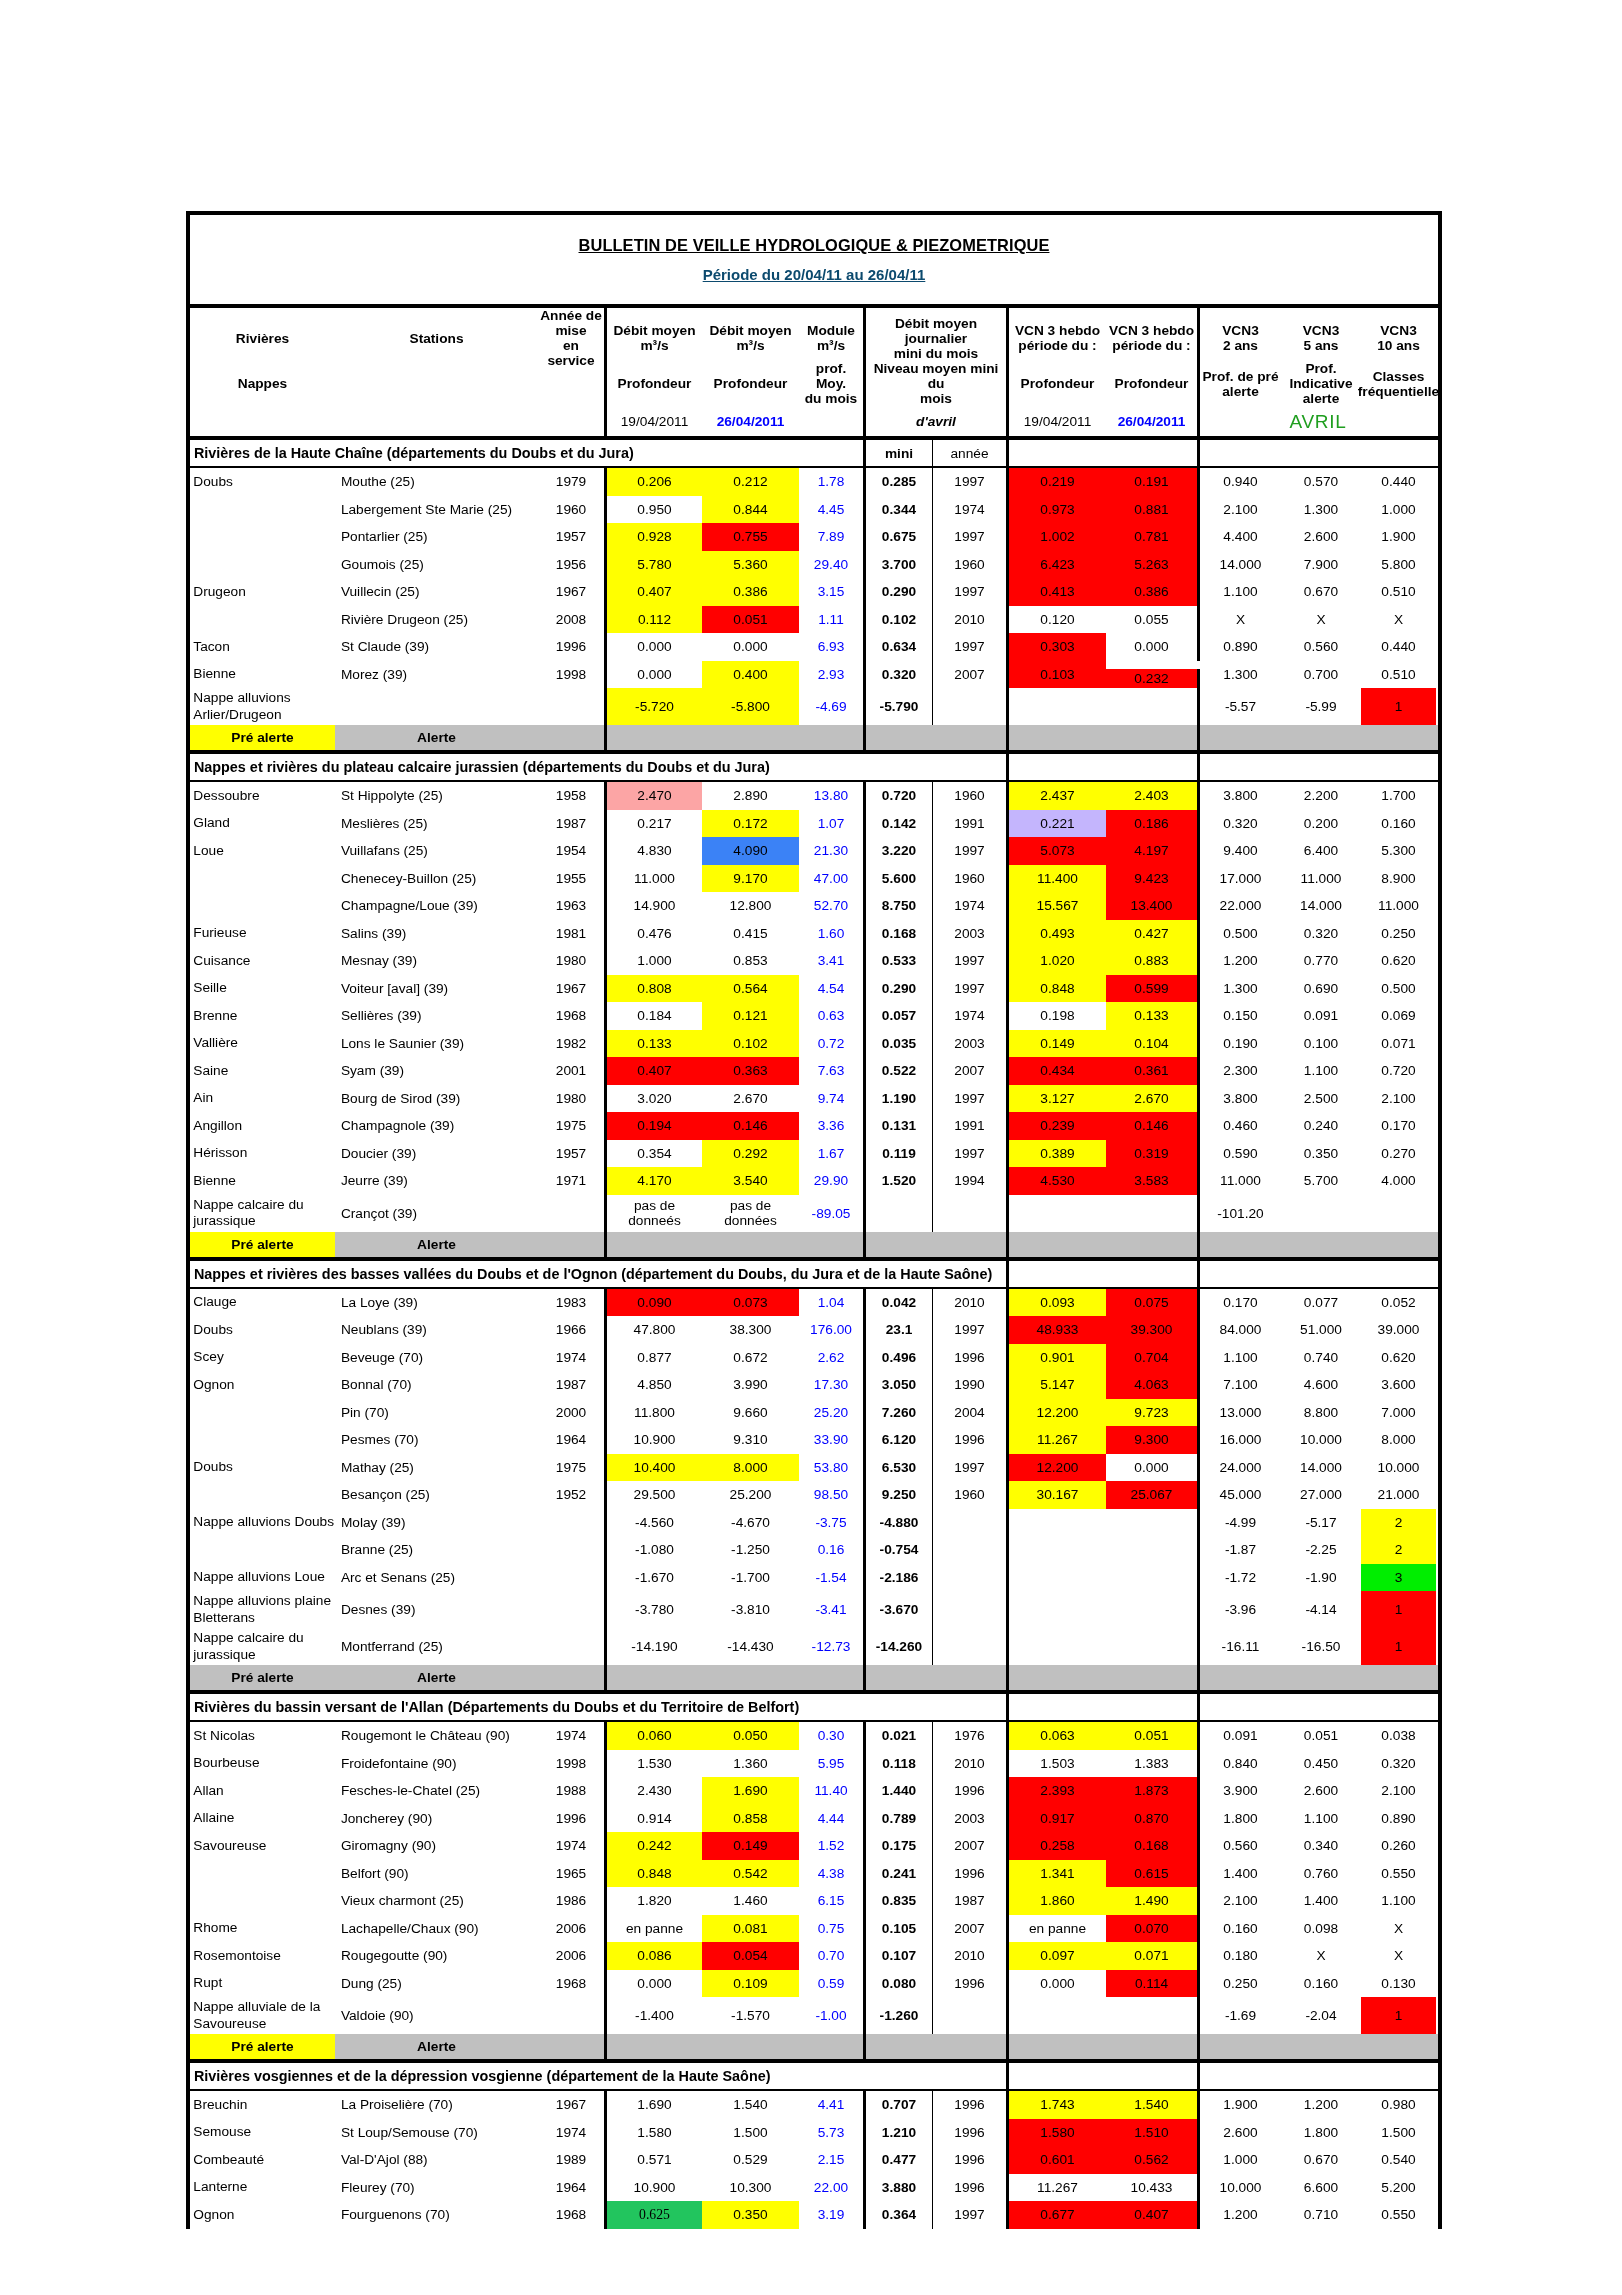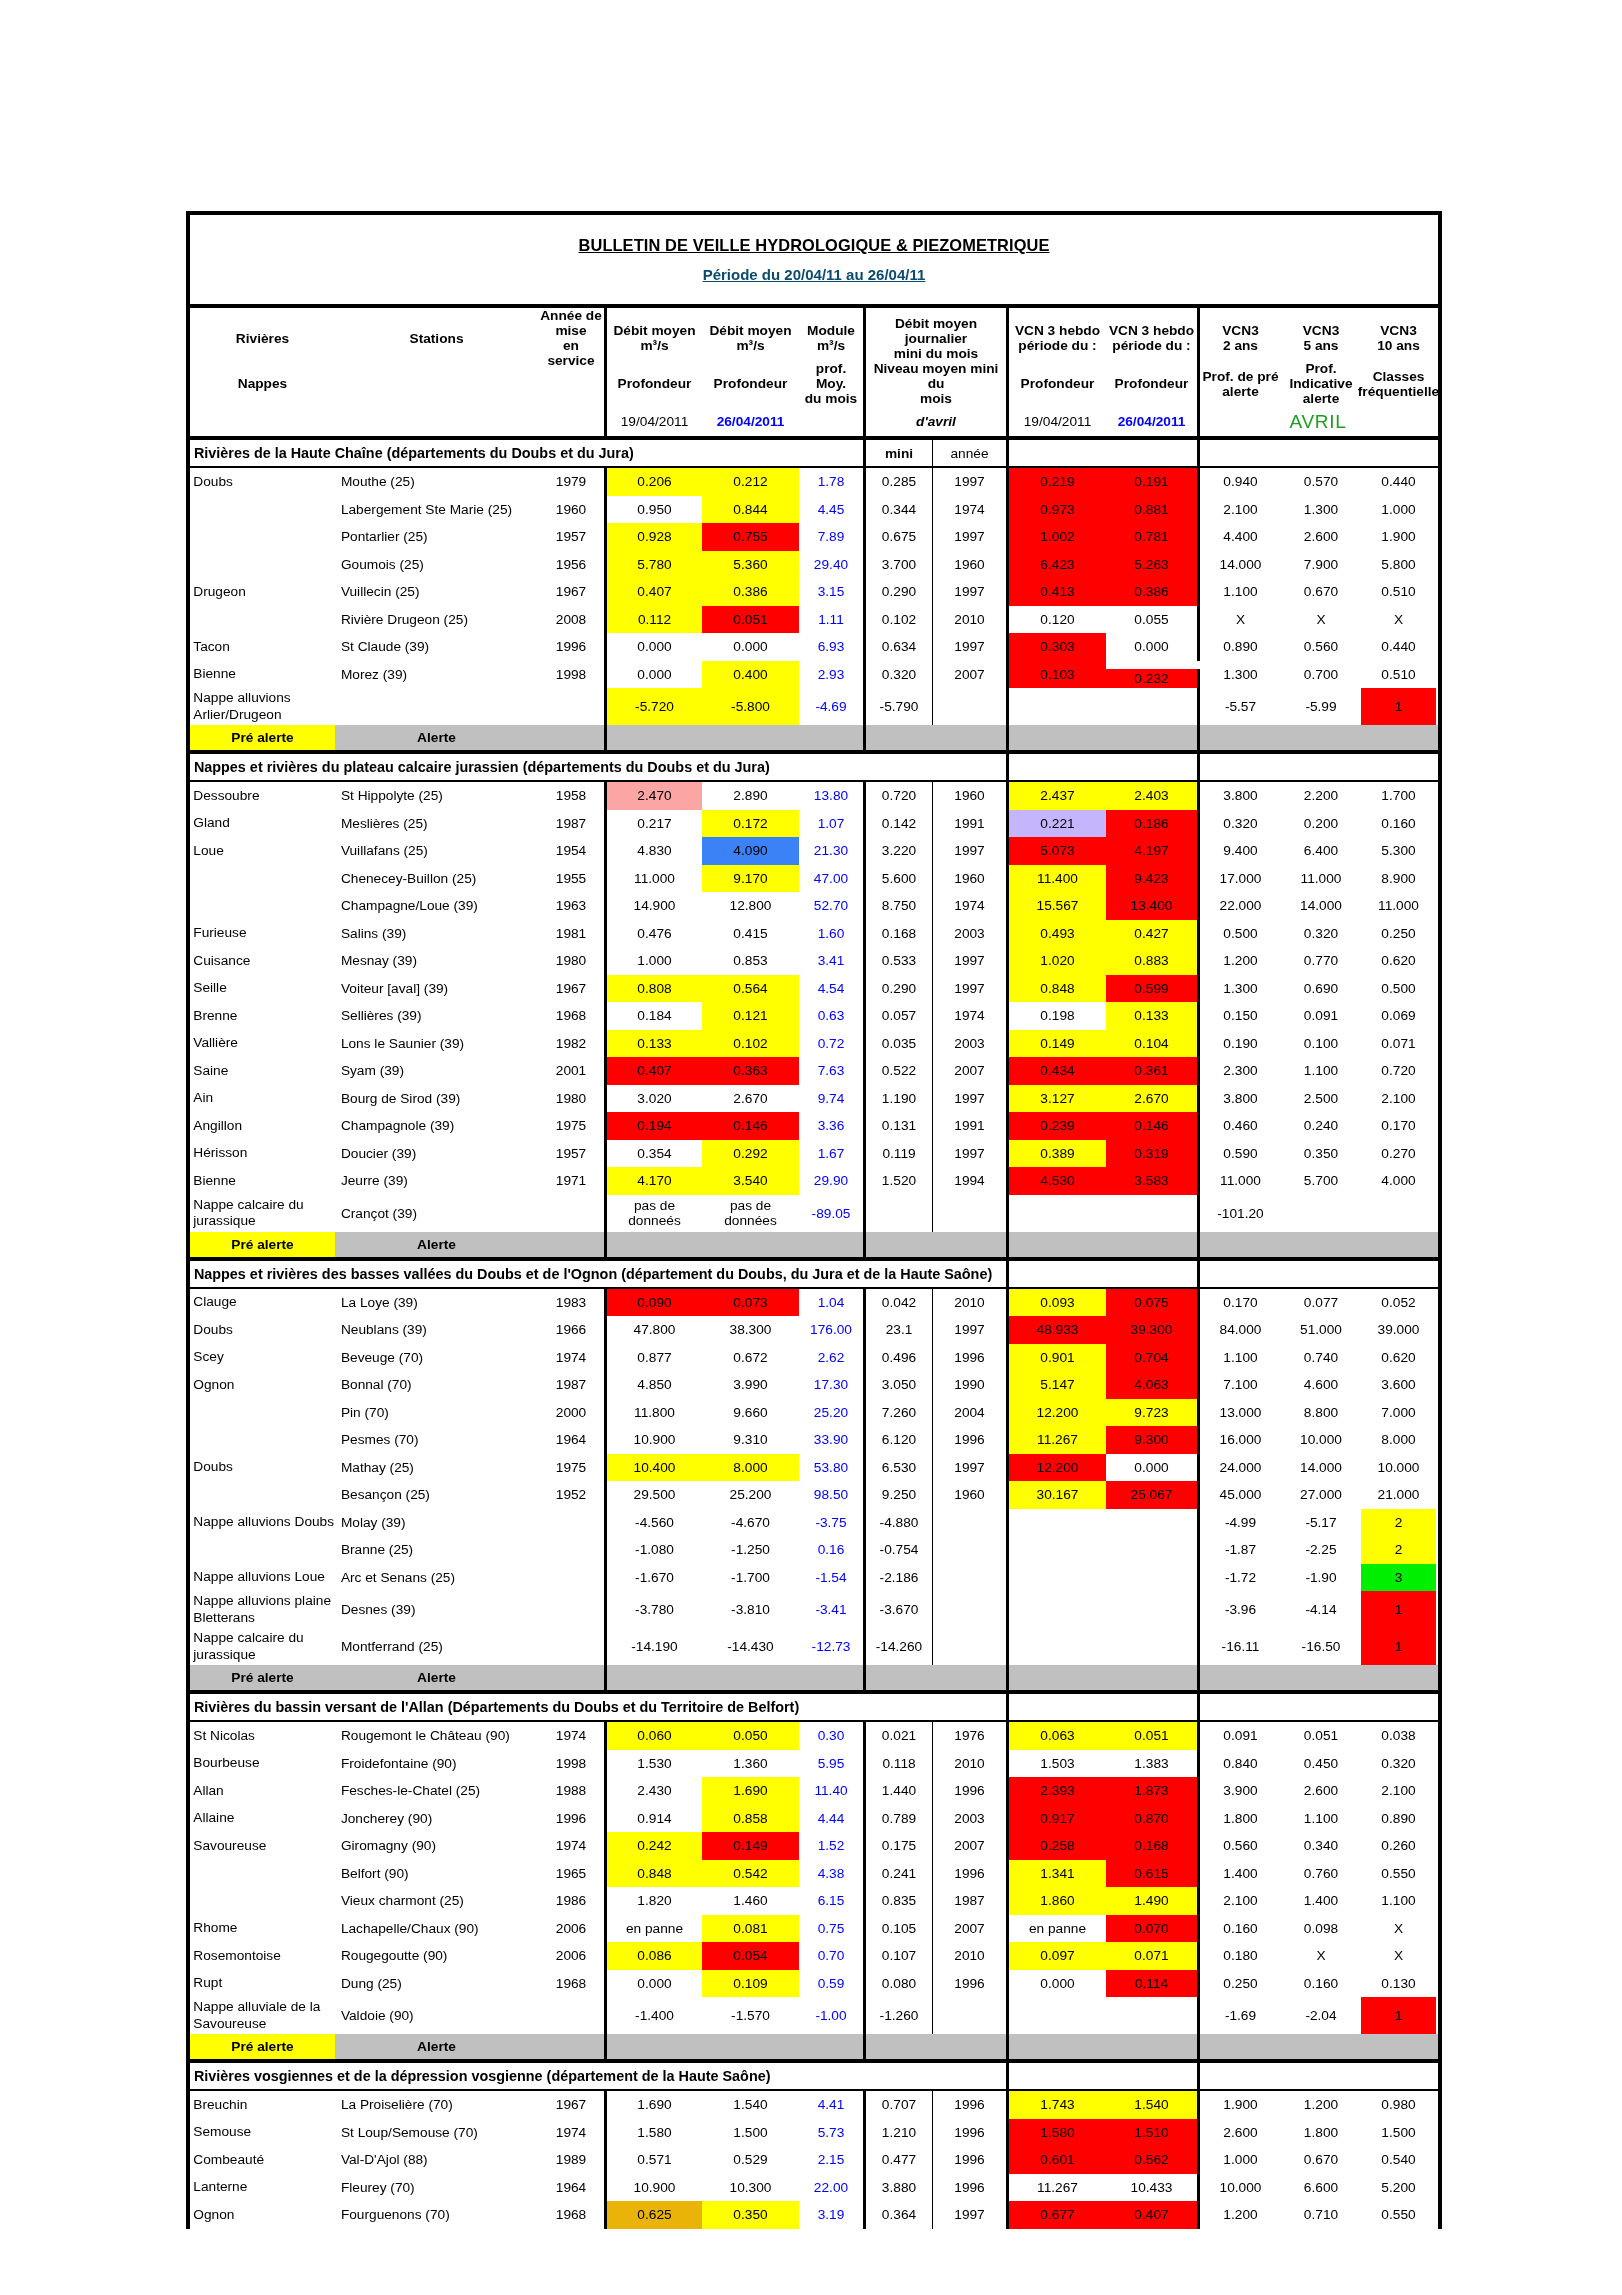--- a/index.html
+++ b/index.html
@@ -29,21 +29,21 @@
   .avril{font-size:19px;font-weight:normal;letter-spacing:0.7px;}
   
   .secbar{height:26px;border-bottom:2.6px solid #000;}
   .secbar .title{justify-content:flex-start;text-align:left;font-weight:bold;font-size:14.4px;
                  padding-left:3.9px;white-space:nowrap;}
   
   .row{height:27.5px;}
   .row.tall{height:37px;}
   .lab{justify-content:flex-start;text-align:left;padding-left:3.3px;font-size:13.7px;line-height:16.4px;white-space:normal;}
   .lab2{justify-content:flex-start;text-align:left;padding-left:5.9px;font-size:13.7px;white-space:normal;}
-  .bold{font-weight:normal;}
+  .bold{font-weight:bold;}
   
   .legend{height:25px;border-bottom:4.6px solid #000;}
   .legend .cell{font-weight:bold;font-size:13.7px;}
 </style>
 </head>
 <body>
 
 <div class="page">
   <div class="tablewrap">
 
@@ -964,21 +964,21 @@
           <div class="cell">11.267</div>
           <div class="cell gd">10.433</div>
           <div class="cell">10.000</div>
           <div class="cell">6.600</div>
           <div class="cell">5.200</div>
         </div>
         <div class="grid row">
           <div class="cell lab">Ognon</div>
           <div class="cell lab2">Fourguenons (70)</div>
           <div class="cell gd">1968</div>
-          <div class="cell" style="background: #eab308;">0.625</div>
+          <div class="cell" style="background: #22c55e; font-family: Liberation Serif, serif;">0.625</div>
           <div class="cell" style="background: rgb(255, 255, 0);">0.350</div>
           <div class="cell blue gd">3.19</div>
           <div class="cell bold tn">0.364</div>
           <div class="cell gd">1997</div>
           <div class="cell" style="background: rgb(255, 0, 0);">0.677</div>
           <div class="cell gd" style="background: rgb(255, 0, 0);">0.407</div>
           <div class="cell">1.200</div>
           <div class="cell">0.710</div>
           <div class="cell">0.550</div>
         </div>

